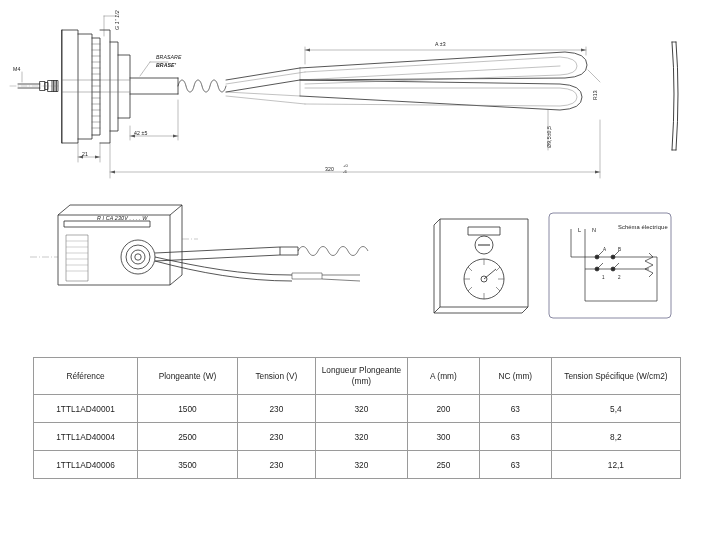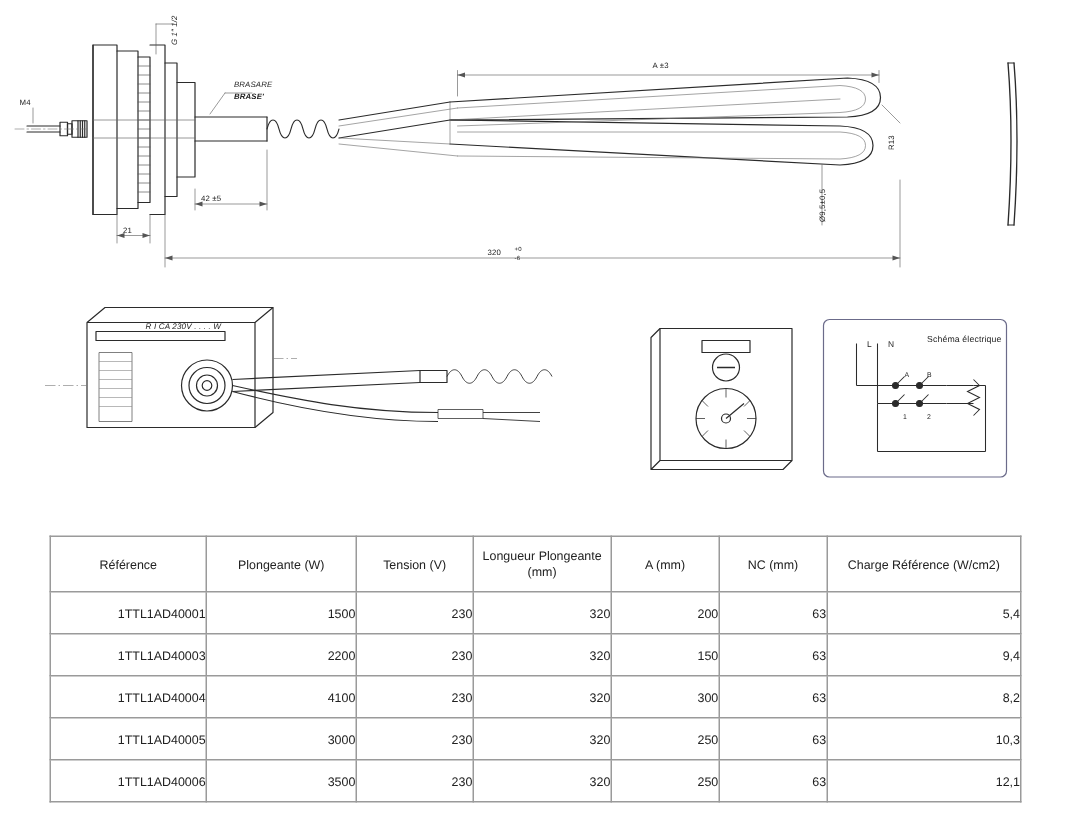--- a/index.html
+++ b/index.html
@@ -59,21 +59,20 @@
     padding: 0;
     color: #222;
     font-weight: normal;
   }
   #spec-table thead th {
     height: 36px;
     line-height: 11px;
   }
   #spec-table tbody td {
     height: 27px;
-    text-align: right;
   }
   .col-ref  { width: 104px; }
   .col-pw   { width: 100px; }
   .col-ten  { width: 78px; }
   .col-long { width: 92px; }
   .col-a    { width: 72px; margin-left: 12px; }
   .col-nc   { width: 72px; }
   .col-cs   { width: 130px; }
 </style>
 </head>
@@ -289,59 +288,41 @@
 
   <table id="spec-table">
     <thead>
       <tr>
         <th class="col-ref">Référence</th>
         <th class="col-pw">Plongeante (W)</th>
         <th class="col-ten">Tension (V)</th>
         <th class="col-long">Longueur Plongeante (mm)</th>
         <th class="col-a">A (mm)</th>
         <th class="col-nc">NC (mm)</th>
-        <th class="col-cs">Charge Référence (W/cm2)</th>
+        <th class="col-cs">Tension Spécifique (W/cm2)</th>
       </tr>
     </thead>
     <tbody>
       <tr>
         <td>1TTL1AD40001</td>
         <td>1500</td>
         <td>230</td>
         <td>320</td>
         <td>200</td>
         <td>63</td>
         <td>5,4</td>
       </tr>
       <tr>
-        <td>1TTL1AD40003</td>
-        <td>2200</td>
-        <td>230</td>
-        <td>320</td>
-        <td>150</td>
-        <td>63</td>
-        <td>9,4</td>
-      </tr>
-      <tr>
         <td>1TTL1AD40004</td>
-        <td>4100</td>
+        <td>2500</td>
         <td>230</td>
         <td>320</td>
         <td>300</td>
         <td>63</td>
         <td>8,2</td>
-      </tr>
-      <tr>
-        <td>1TTL1AD40005</td>
-        <td>3000</td>
-        <td>230</td>
-        <td>320</td>
-        <td>250</td>
-        <td>63</td>
-        <td>10,3</td>
       </tr>
       <tr>
         <td>1TTL1AD40006</td>
         <td>3500</td>
         <td>230</td>
         <td>320</td>
         <td>250</td>
         <td>63</td>
         <td>12,1</td>
       </tr>

